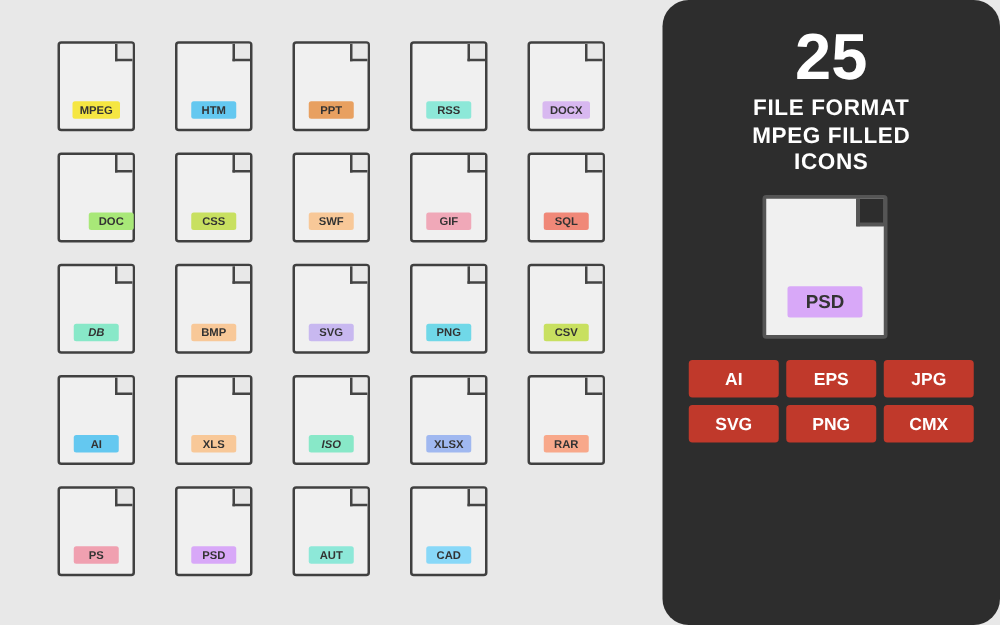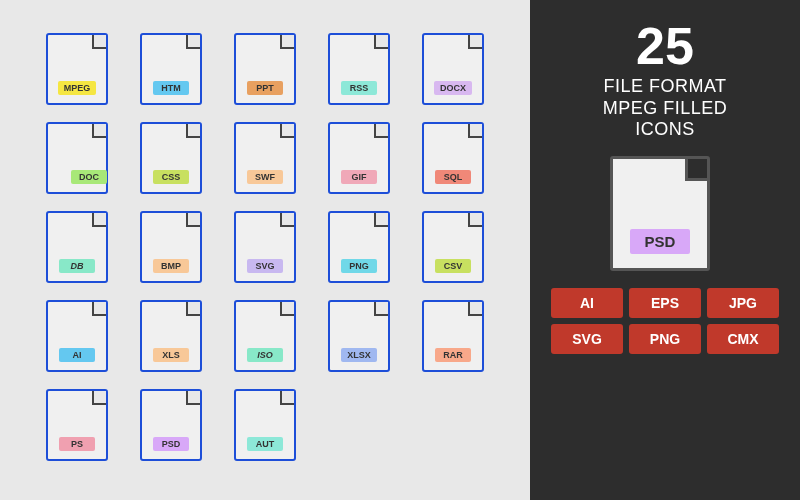--- a/index.html
+++ b/index.html
@@ -37,33 +37,34 @@
     .right-panel {
       width: 270px;
       height: 500px;
       background: #2d2d2d;
       display: flex;
       flex-direction: column;
       align-items: center;
       justify-content: flex-start;
       padding: 20px 15px 15px;
       color: white;
+      border-radius: 21px;
     }
 
     .right-title-number {
       font-size: 52px;
       font-weight: 900;
       color: white;
       line-height: 1;
       margin-bottom: 4px;
     }
 
     .right-title-text {
       font-size: 18px;
-      font-weight: 400;
+      font-weight: 700;
       color: white;
       text-align: center;
       line-height: 1.2;
       letter-spacing: 0.5px;
     }
 
     .featured-icon-container {
       margin: 15px 0 12px;
     }
 
@@ -90,21 +91,21 @@
       position: relative;
       display: flex;
       flex-direction: column;
       align-items: center;
     }
 
     .file-body {
       width: 62px;
       height: 72px;
       background: #f0f0f0;
-      border: 2px solid #1d4ed8;
+      border: 2px solid #404040;
       border-radius: 3px;
       position: relative;
       display: flex;
       flex-direction: column;
       align-items: center;
       justify-content: flex-end;
       padding-bottom: 8px;
     }
 
     .file-corner {
@@ -311,20 +312,26 @@
           <div class="file-corner"></div>
           <span class="file-label label-psd">PSD</span>
         </div>
       </div>
       <div class="file-icon">
         <div class="file-body">
           <div class="file-corner"></div>
           <span class="file-label label-teal">AUT</span>
         </div>
       </div>
+      <div class="file-icon">
+        <div class="file-body">
+          <div class="file-corner"></div>
+          <span class="file-label label-sky">CAD</span>
+        </div>
+      </div>
     </div>
 </div>
 
 <div class="right-panel">
   <div class="right-title-number">25</div>
   <div class="right-title-text">FILE FORMAT</div>
   <div class="right-title-text">MPEG FILLED</div>
   <div class="right-title-text">ICONS</div>
 
   <div class="featured-icon-container featured-file">

